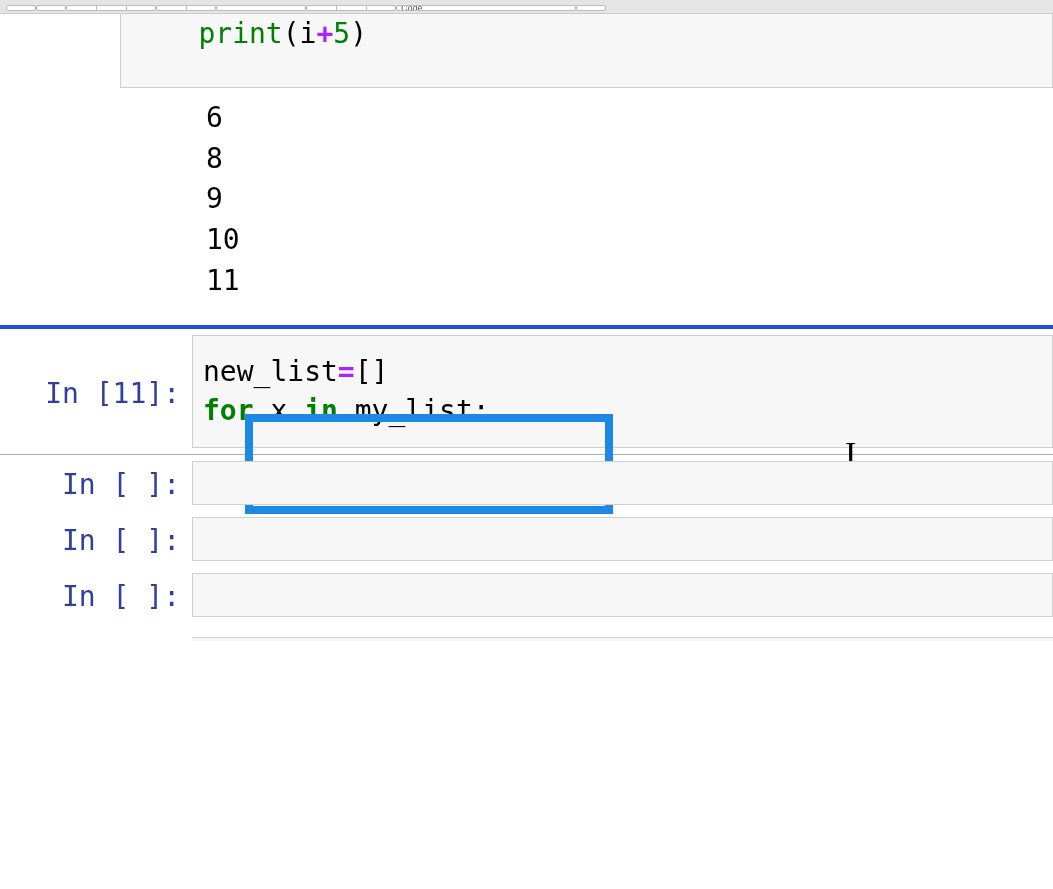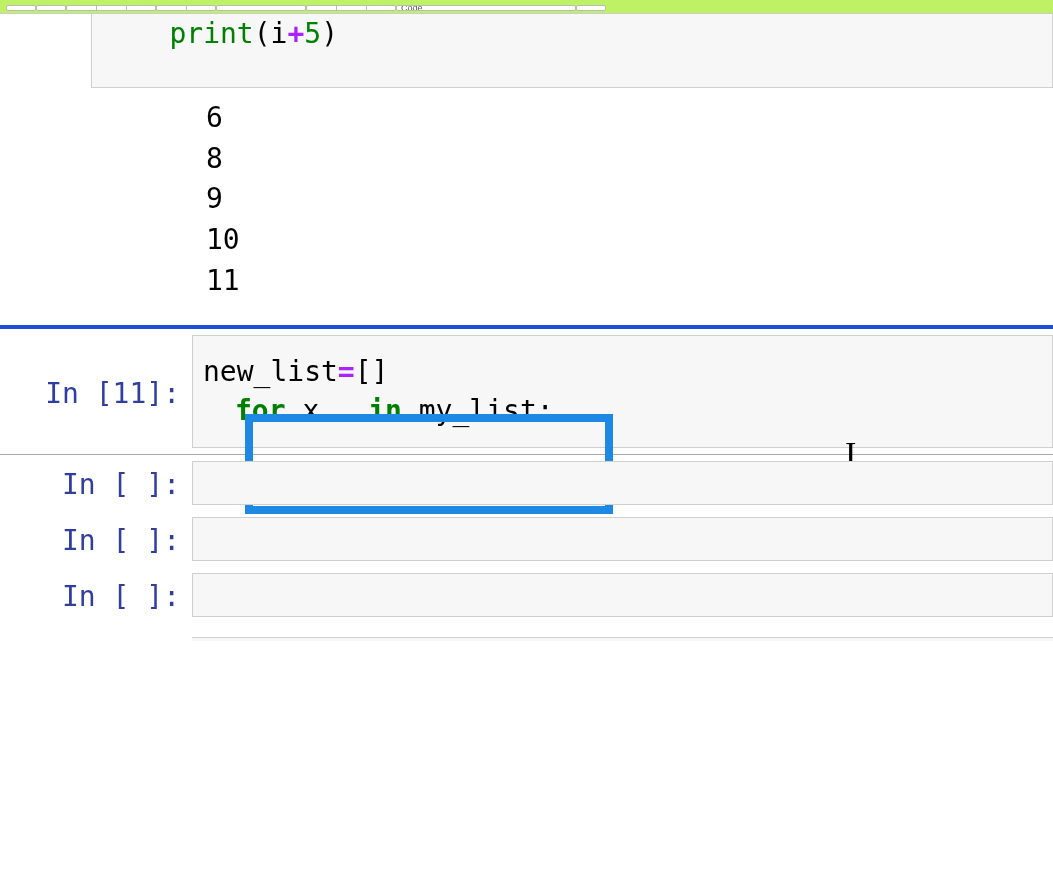--- a/index.html
+++ b/index.html
@@ -13,21 +13,21 @@
     overflow: hidden;
   }
   
   .toolbar {
     height: 14px;
     border-bottom: 1px solid #ccc;
     display: flex;
     align-items: flex-end;
     padding: 0 6px 2px 6px;
     gap: 0;
-    background: #bef264;
+    background: #e5e5e5;
     position: relative;
   }
   .tb-btn {
     height: 6px;
     border: 1px solid #bbb;
     border-radius: 2px;
     background: #fff;
     display: inline-block;
   }
   .tb-w1 { width: 30px; }
@@ -81,32 +81,32 @@
   .output-area {
     flex: 1;
     padding: 4px 10px 18px 14px;
     font-family: "DejaVu Sans Mono", Menlo, Consolas, monospace;
     font-size: 28px;
     line-height: 1.45;
     white-space: pre;
     color: #000;
   }
   .code-line { white-space: pre; }
-  .kw   { color: #008000; font-weight: bold; margin-left: 32px; }
+  .kw   { color: #008000; font-weight: bold; }
   .fn   { color: #008000; }
   .op   { color: #AA22FF; font-weight: bold; }
   .num  { color: #008000; }
   .nm   { color: #000; }
   .pn   { color: #000; }
   
   .partial-code {
     border: 1px solid #cfcfcf;
     border-top: none;
     background: #f7f7f7;
-    margin-left: 91px;
+    margin-left: 120px;
     padding: 0 10px 34px 10px;
     font-family: "DejaVu Sans Mono", Menlo, Consolas, monospace;
     font-size: 28px;
     line-height: 1.4;
   }
   
   .highlight-box {
     position: absolute;
     border: 8px solid #1E88E5;
     pointer-events: none;

